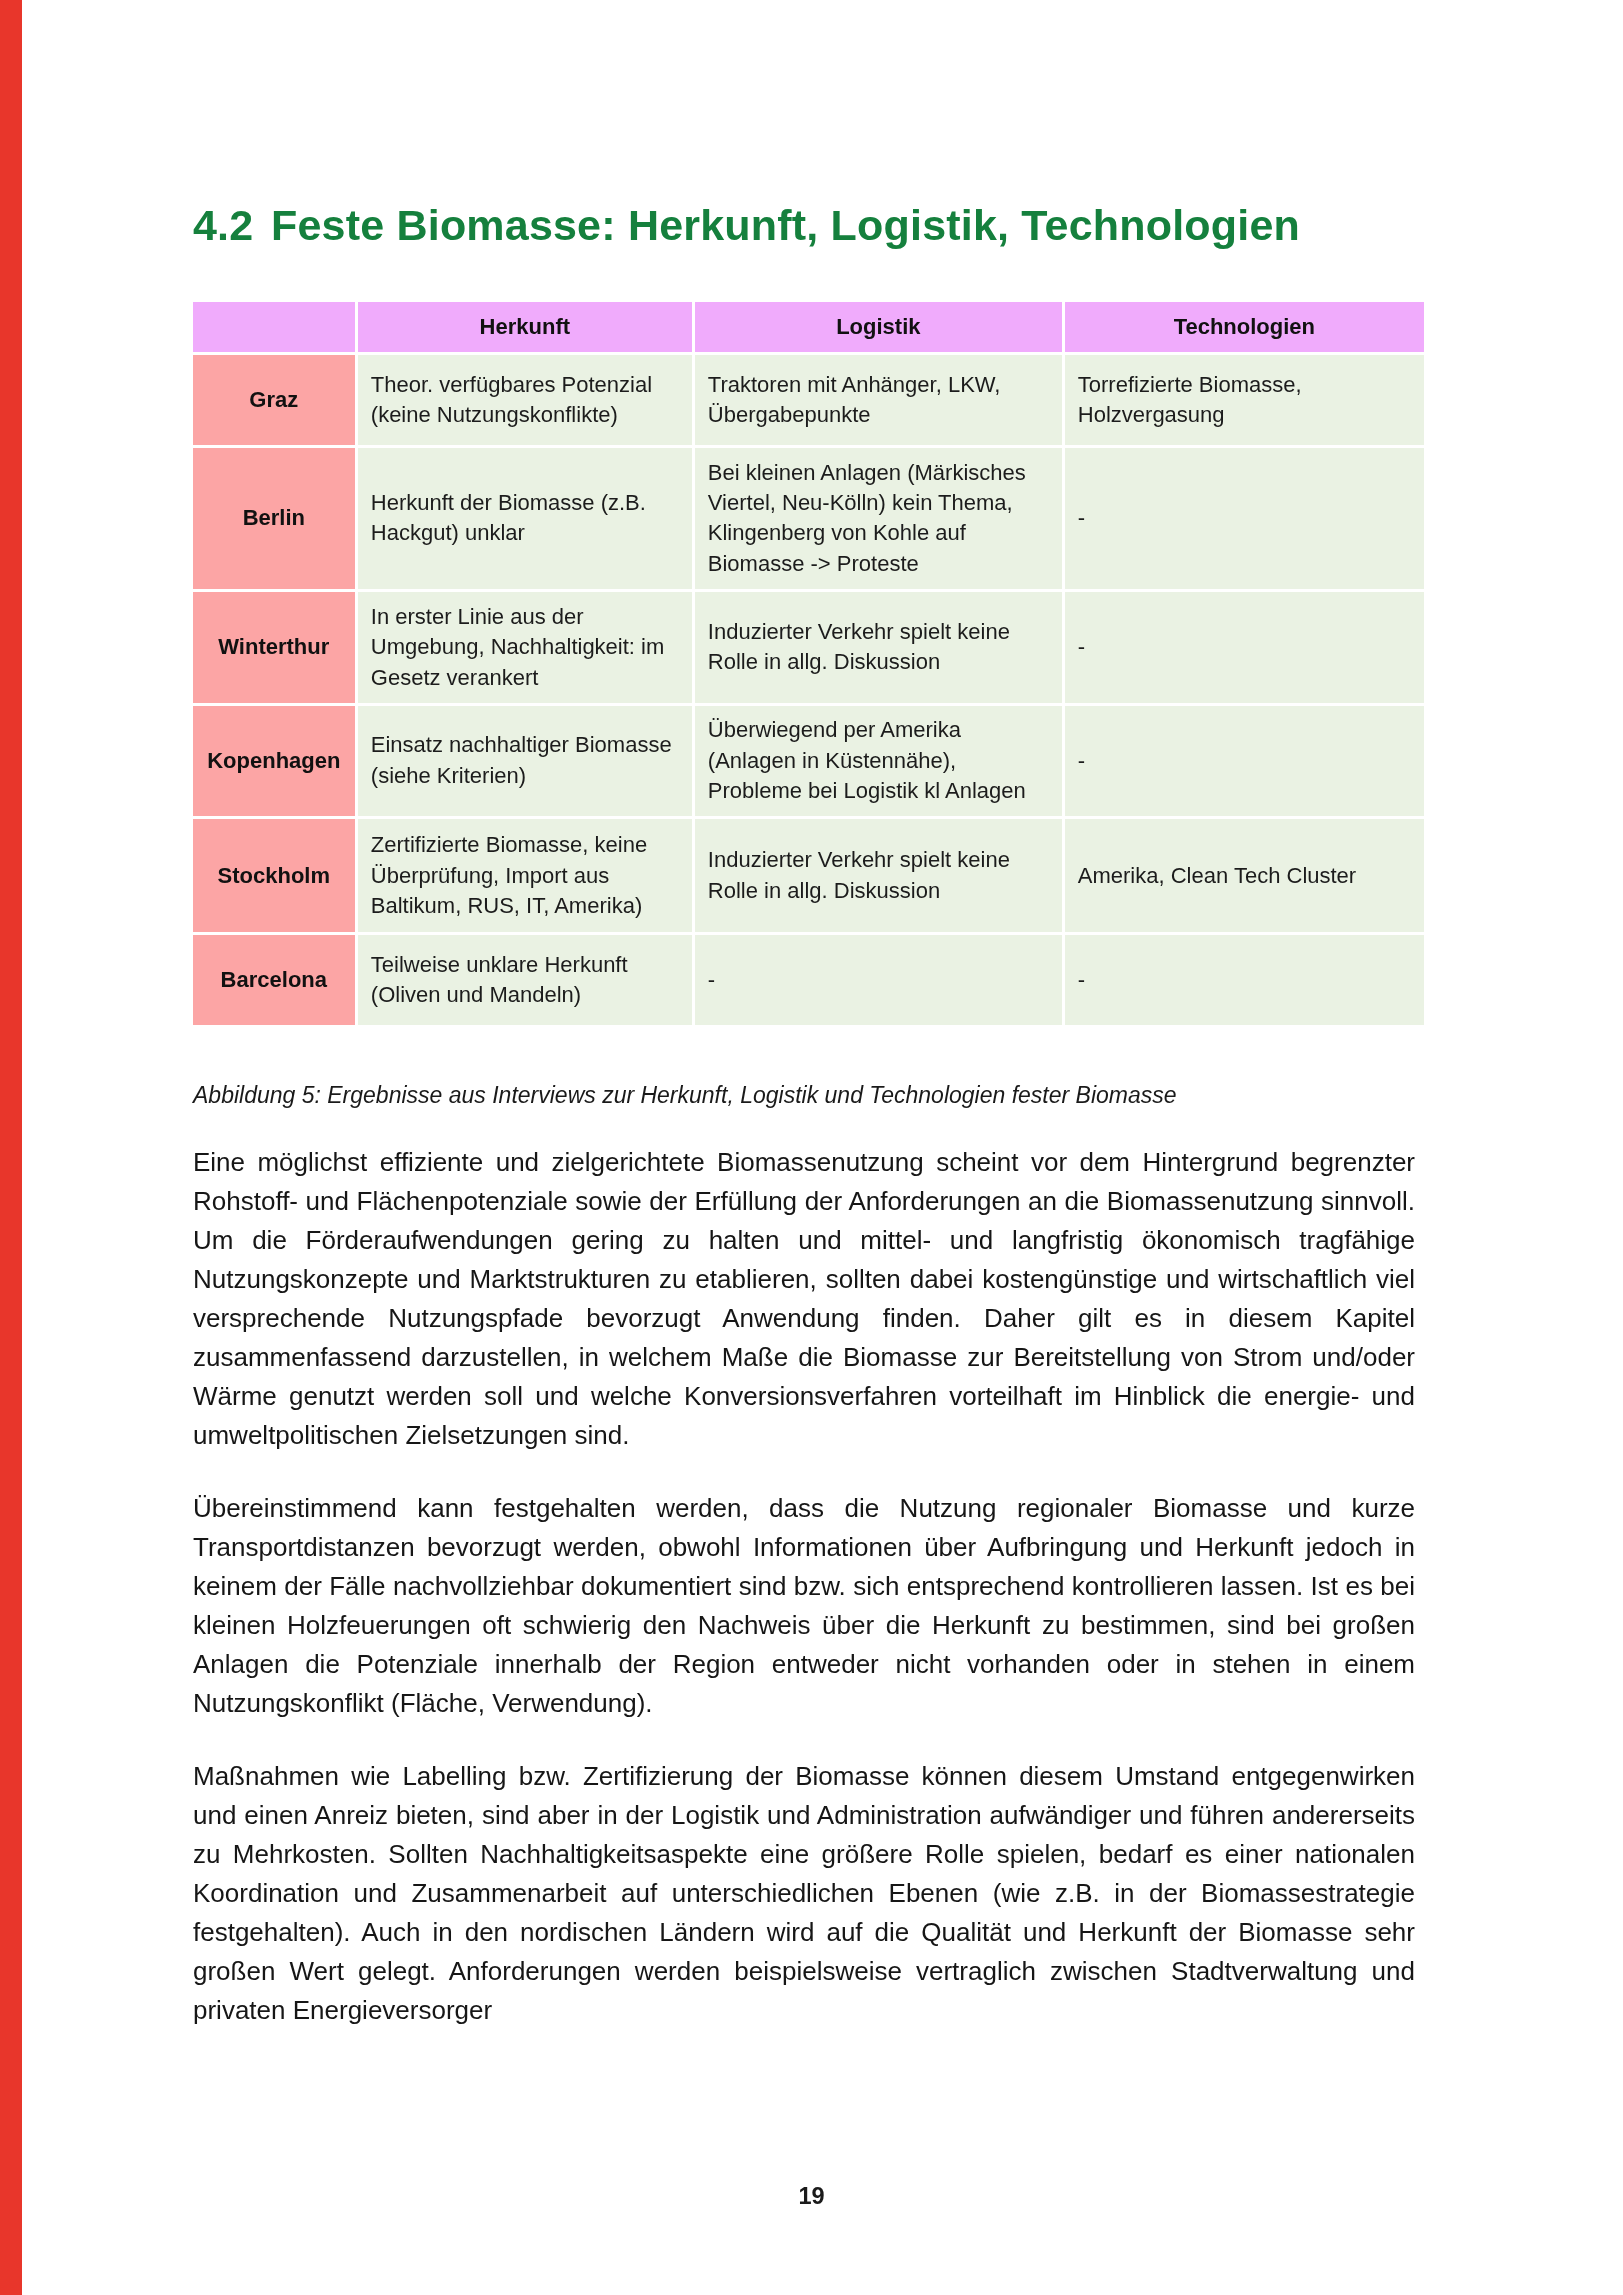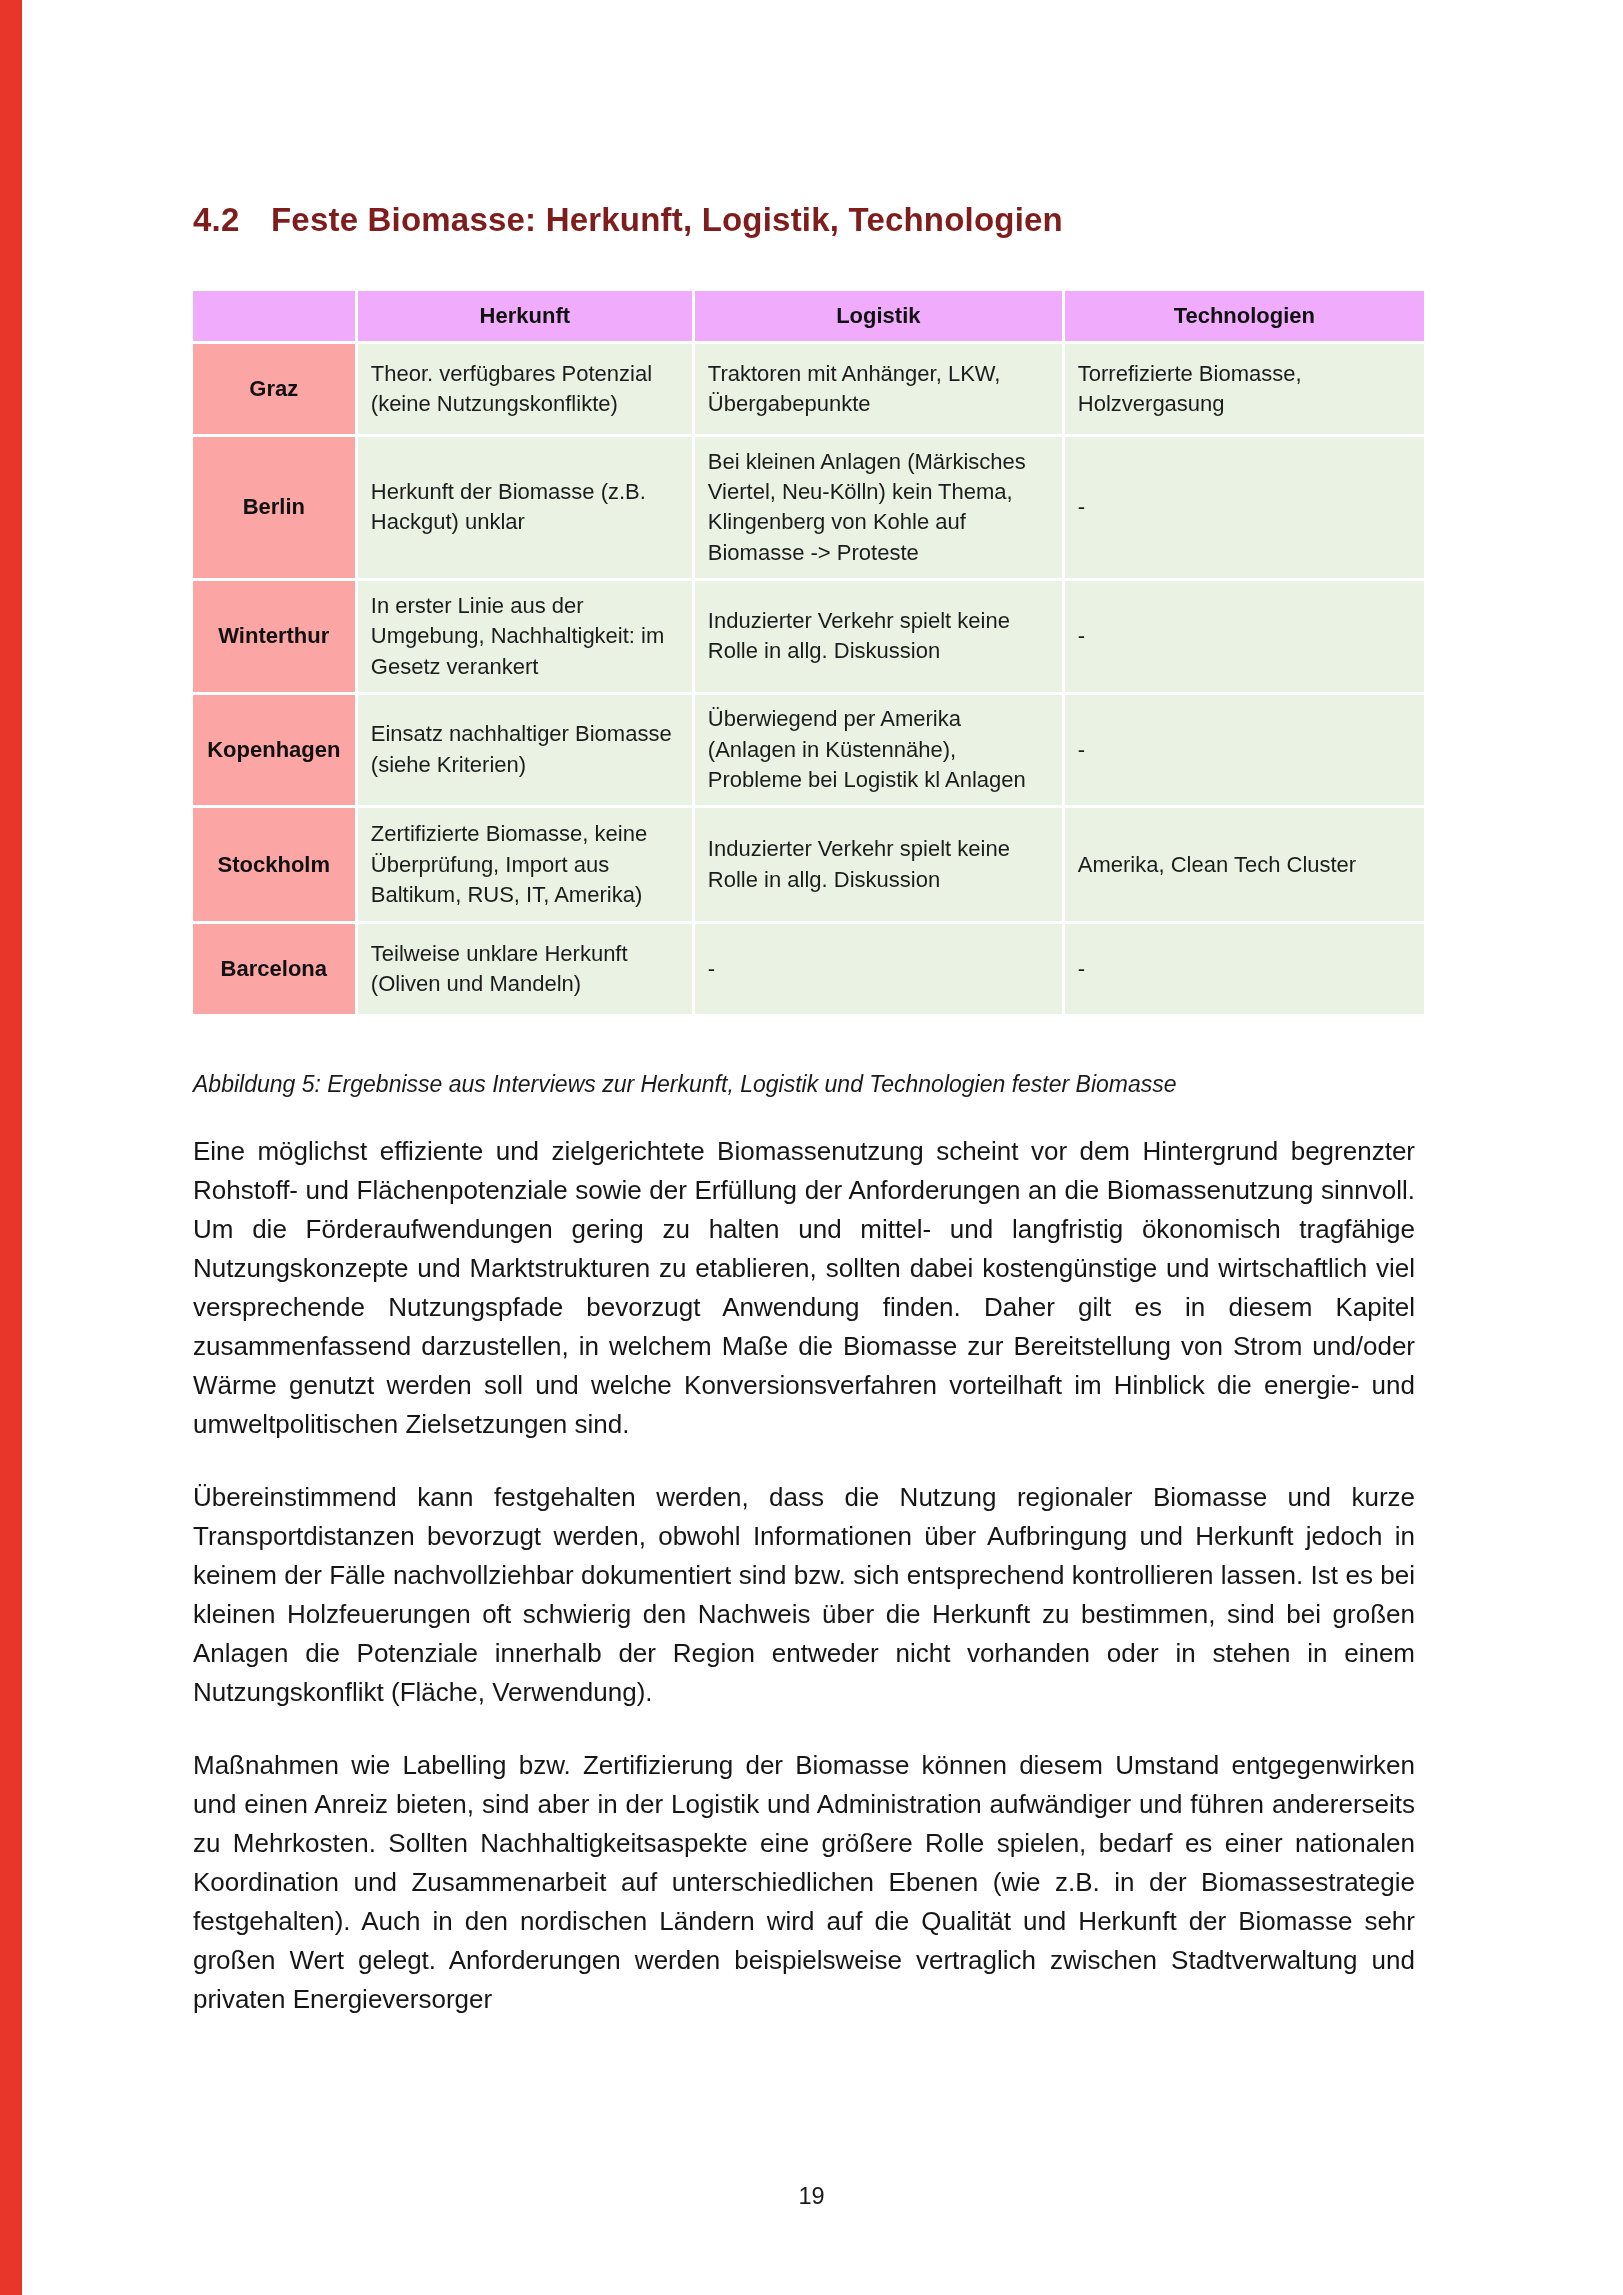--- a/index.html
+++ b/index.html
@@ -20,23 +20,23 @@
   }
   .content {
     position: absolute;
     left: 193px;
     top: 201px;
     width: 1222px;
   }
   .heading {
     display: flex;
     margin: 0 0 49px 0;
-    font-size: 33px;
+    font-size: 43px;
     font-weight: bold;
-    color: #7f1d1d;
+    color: #15803d;
     letter-spacing: 0.2px;
   }
   .heading .h-num { min-width: 78px; }
   .biomass-table {
     border-collapse: separate;
     border-spacing: 3.2px;
     table-layout: fixed;
     width: 1229px;
     margin-left: -3.2px;
     font-size: 22px;
@@ -87,20 +87,21 @@
     color: #161616;
   }
   .page-number {
     position: absolute;
     left: 0;
     bottom: 85px;
     width: 100%;
     text-align: center;
     font-size: 23.5px;
     color: #1a1a1a;
+    font-weight: bold;
   }
 </style>
 </head>
 <body>
 
 <div class="page">
 
   <div class="edge-stripe"></div>
 
   <div class="content">

